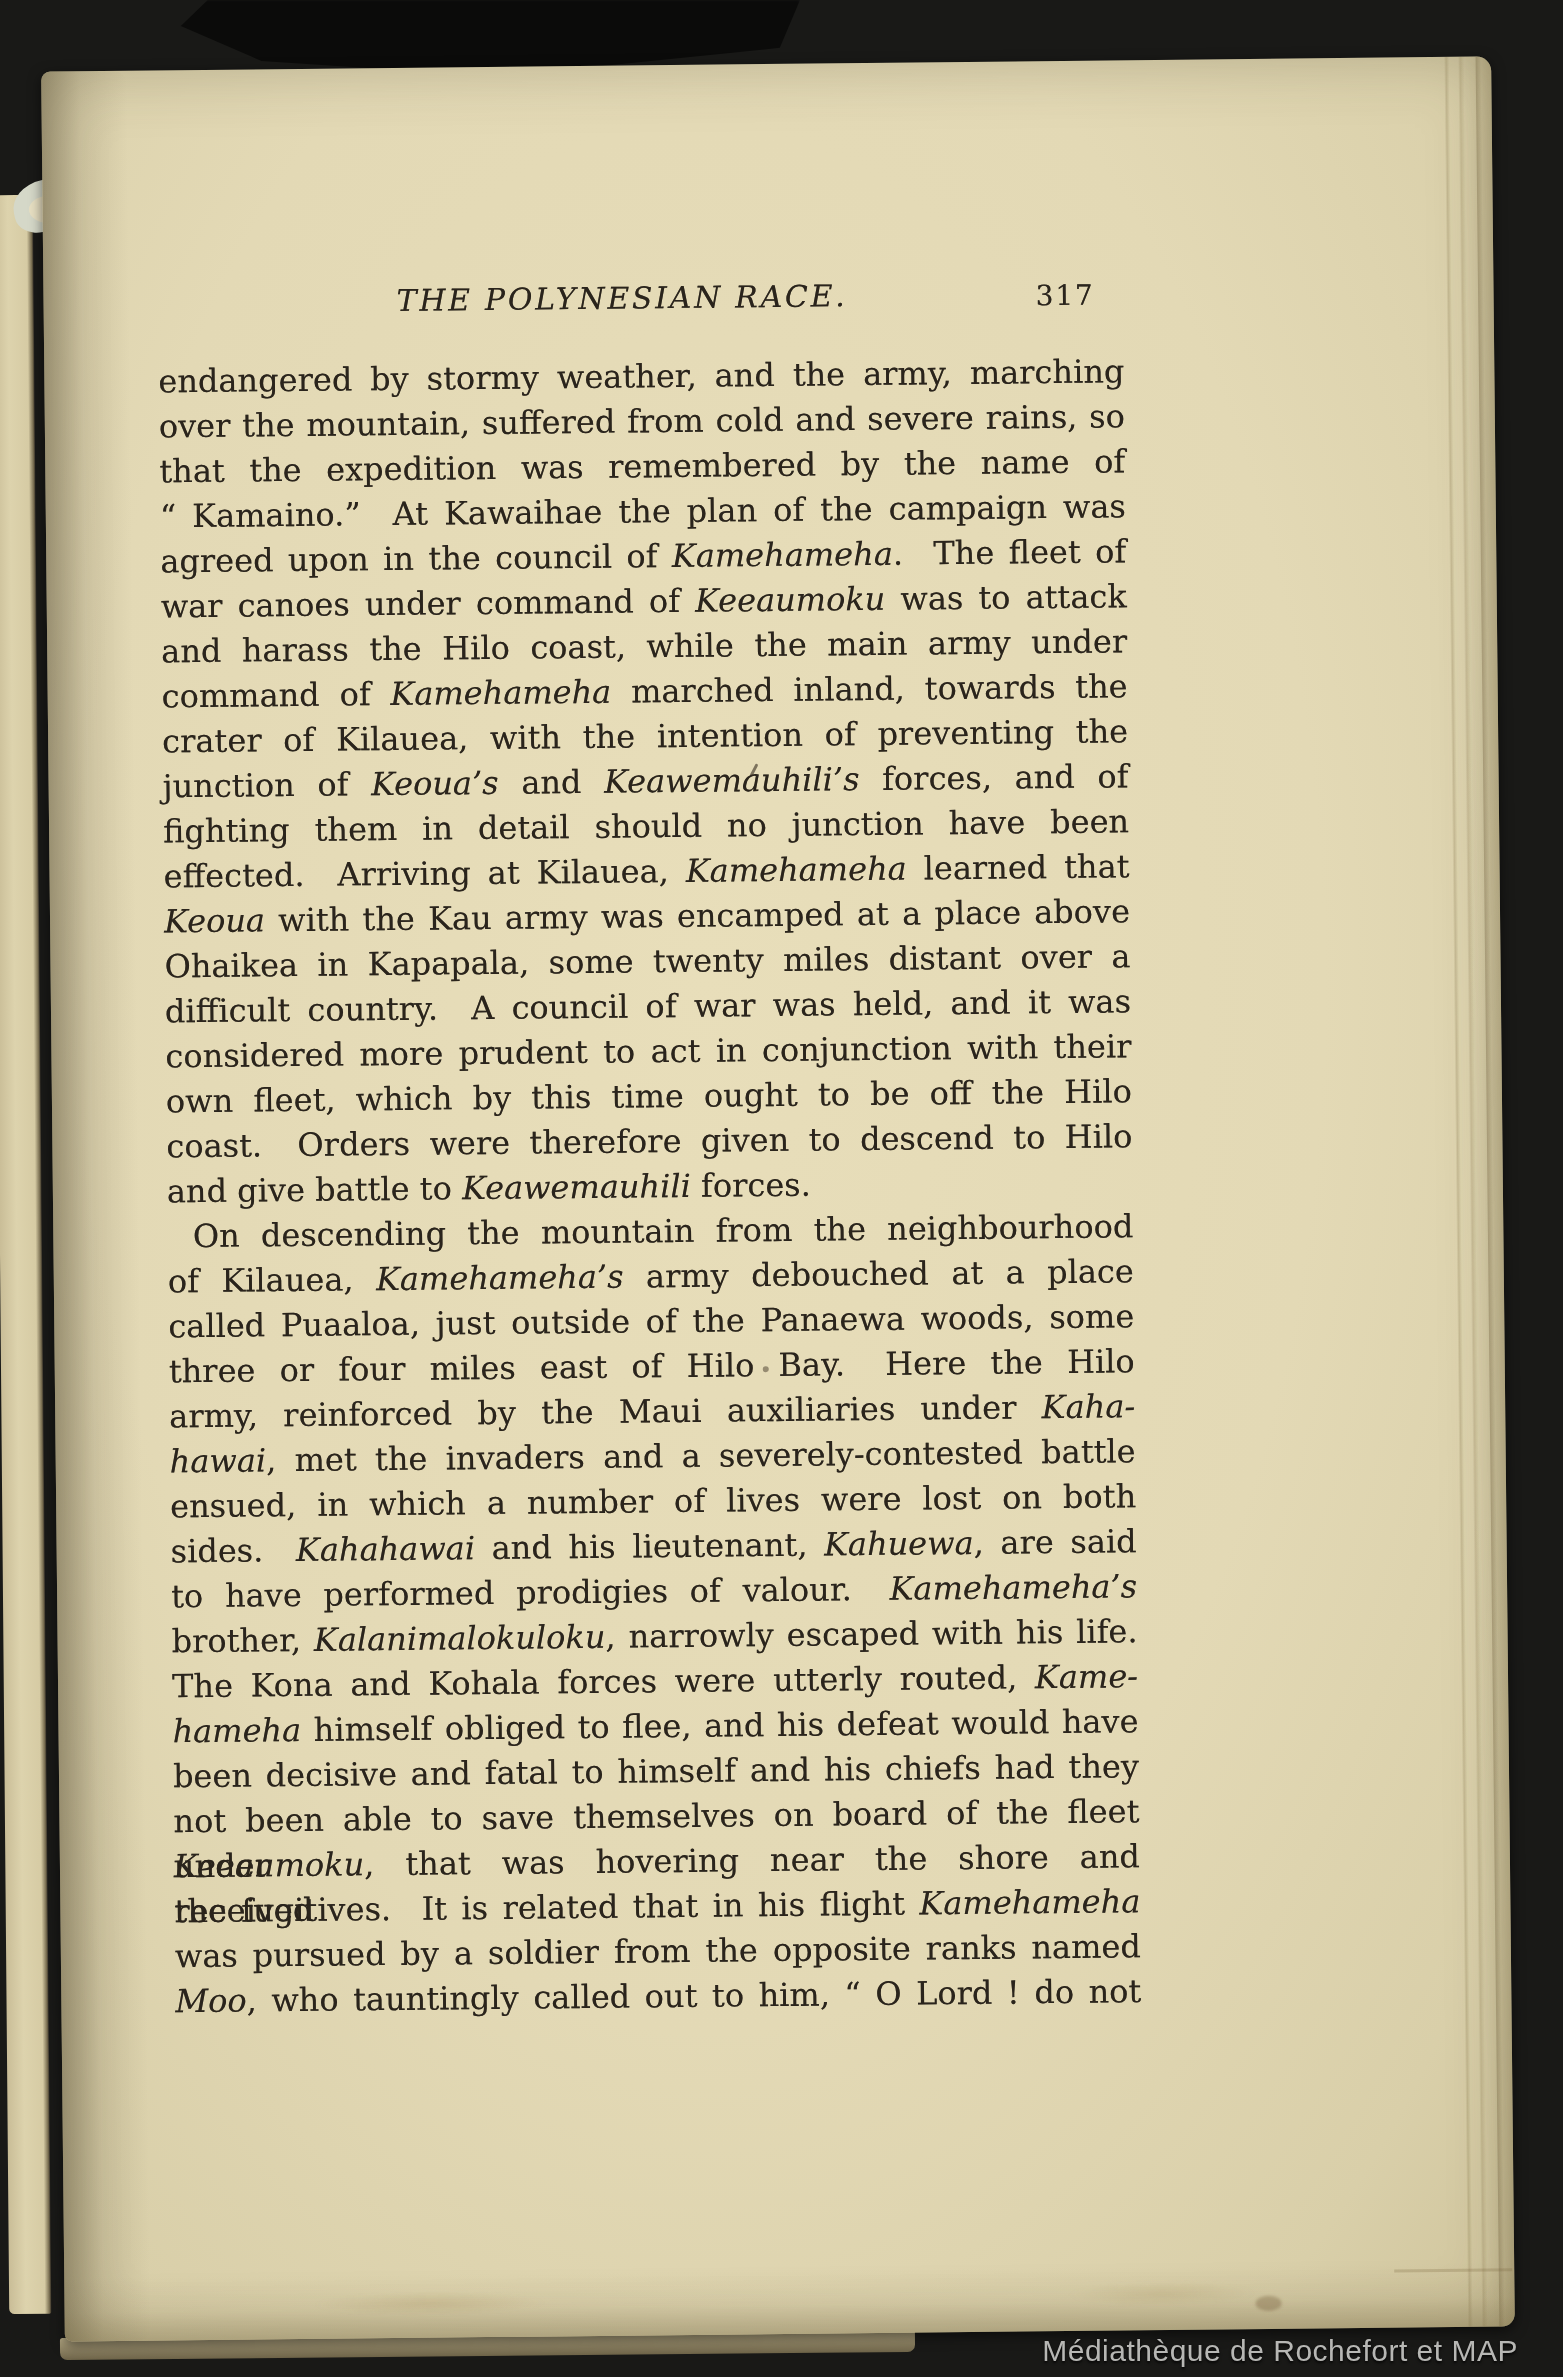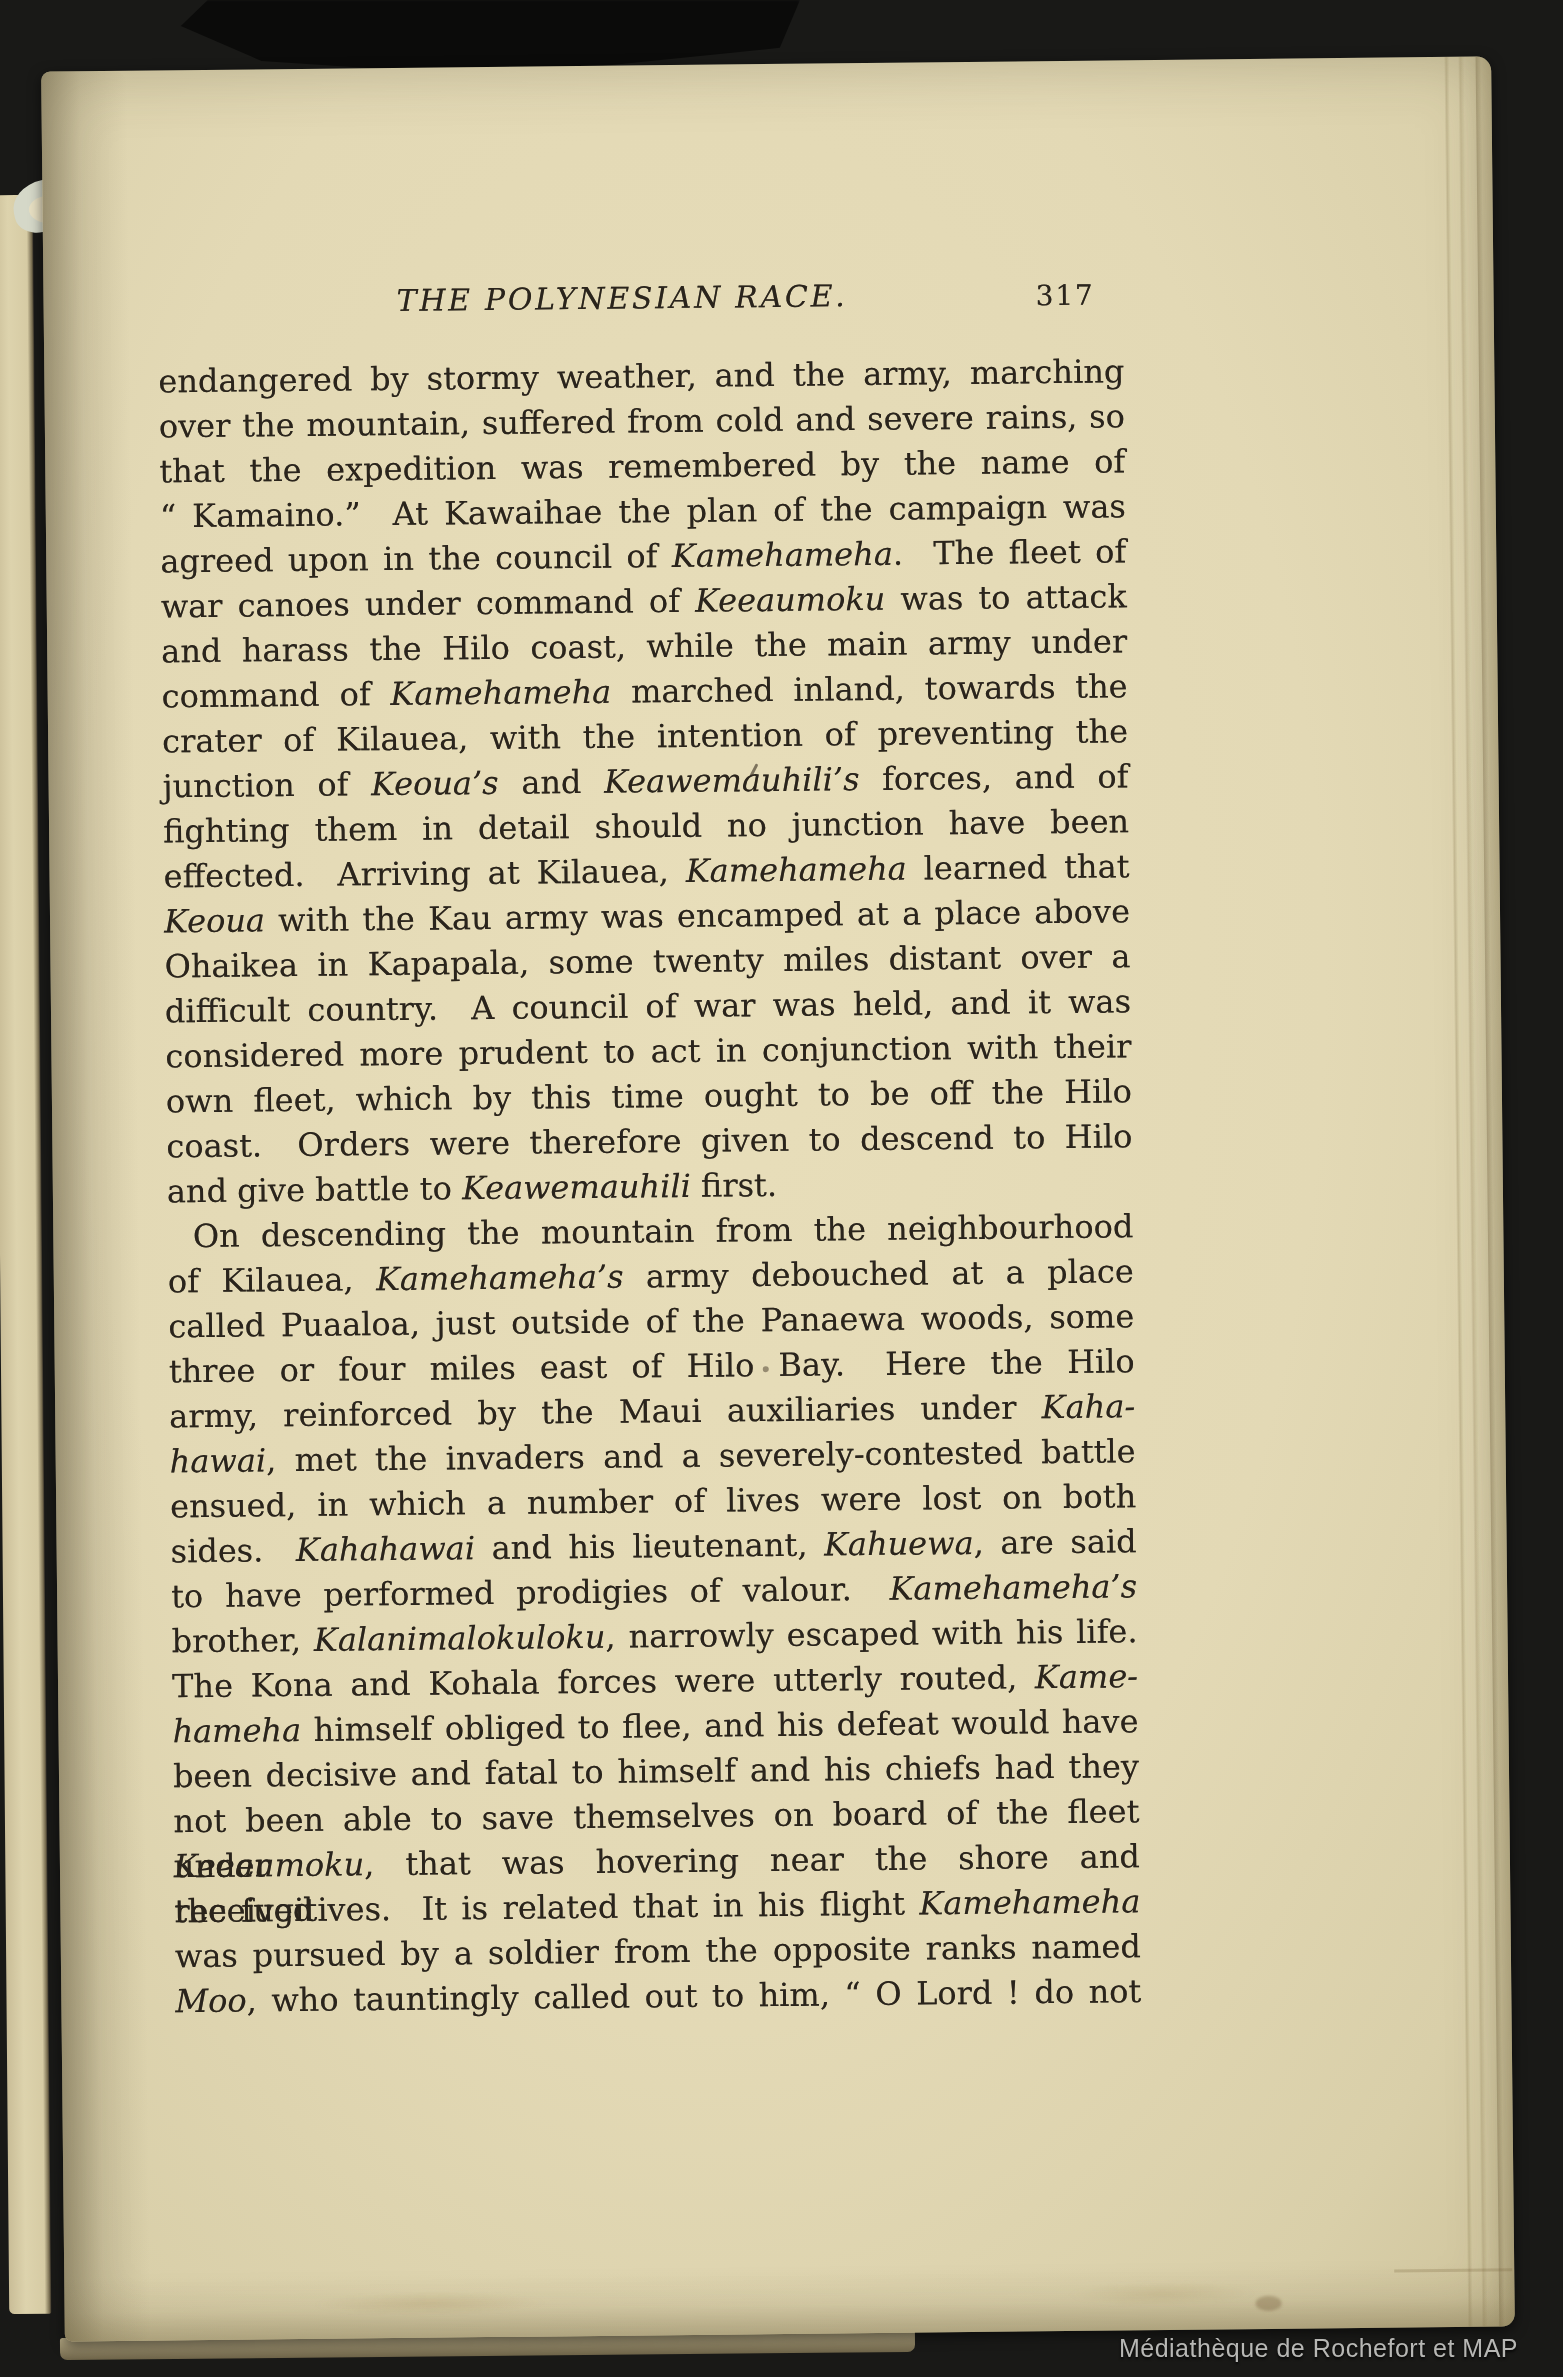--- a/index.html
+++ b/index.html
@@ -107,21 +107,21 @@
     position:absolute;left:1191px;top:2237px;width:25.5px;height:14.6px;
     background:rgba(96,70,36,0.30);border-radius:50%;filter:blur(1.8px);
   }
   .fold-crease{
     position:absolute;left:1330px;top:2212px;width:118px;height:2.7px;
     background:rgba(120,100,60,0.25);
   }
   .watermark{
     position:absolute;top:2334px;right:45px;
     font-family:"Liberation Sans","DejaVu Sans",sans-serif;
-    font-size:25px;color:#b7b7b4;letter-spacing:0.5px;
+    font-size:30px;color:#b7b7b4;letter-spacing:0.5px;
     text-shadow:0 1.8px 2.7px rgba(0,0,0,0.8);
   }
 </style>
 </head>
 <body>
 
 <div class="dark-patch"></div>
 <div class="prev-page-sliver"></div>
 <div class="torn-bit"></div>
 <div class="torn-bit-2"></div>
@@ -147,21 +147,21 @@
       <div class="bodyline"><span>crater of Kilauea, with the intention of preventing the</span></div>
       <div class="bodyline"><span>junction of </span><i>Keoua’s</i><span> and </span><i>Keawemauhili’s</i><span> forces, and of</span></div>
       <div class="bodyline"><span>fighting them in detail should no junction have been</span></div>
       <div class="bodyline"><span>effected.  Arriving at Kilauea, </span><i>Kamehameha</i><span> learned that</span></div>
       <div class="bodyline"><i>Keoua</i><span> with the Kau army was encamped at a place above</span></div>
       <div class="bodyline"><span>Ohaikea in Kapapala, some twenty miles distant over a</span></div>
       <div class="bodyline"><span>difficult country.  A council of war was held, and it was</span></div>
       <div class="bodyline"><span>considered more prudent to act in conjunction with their</span></div>
       <div class="bodyline"><span>own fleet, which by this time ought to be off the Hilo</span></div>
       <div class="bodyline"><span>coast.  Orders were therefore given to descend to Hilo</span></div>
-      <div class="bodyline nojust"><span>and give battle to </span><i>Keawemauhili</i><span> first.</span></div>
+      <div class="bodyline nojust"><span>and give battle to </span><i>Keawemauhili</i><span> forces.</span></div>
       <div class="bodyline indent"><span>On descending the mountain from the neighbourhood</span></div>
       <div class="bodyline"><span>of Kilauea, </span><i>Kamehameha’s</i><span> army debouched at a place</span></div>
       <div class="bodyline"><span>called Puaaloa, just outside of the Panaewa woods, some</span></div>
       <div class="bodyline"><span>three or four miles east of Hilo Bay.  Here the Hilo</span></div>
       <div class="bodyline"><span>army, reinforced by the Maui auxiliaries under </span><i>Kaha-</i></div>
       <div class="bodyline"><i>hawai</i><span>, met the invaders and a severely-contested battle</span></div>
       <div class="bodyline"><span>ensued, in which a number of lives were lost on both</span></div>
       <div class="bodyline"><span>sides.  </span><i>Kahahawai</i><span> and his lieutenant, </span><i>Kahuewa</i><span>, are said</span></div>
       <div class="bodyline"><span>to have performed prodigies of valour.  </span><i>Kamehameha’s</i></div>
       <div class="bodyline"><span>brother, </span><i>Kalanimalokuloku</i><span>, narrowly escaped with his life.</span></div>

